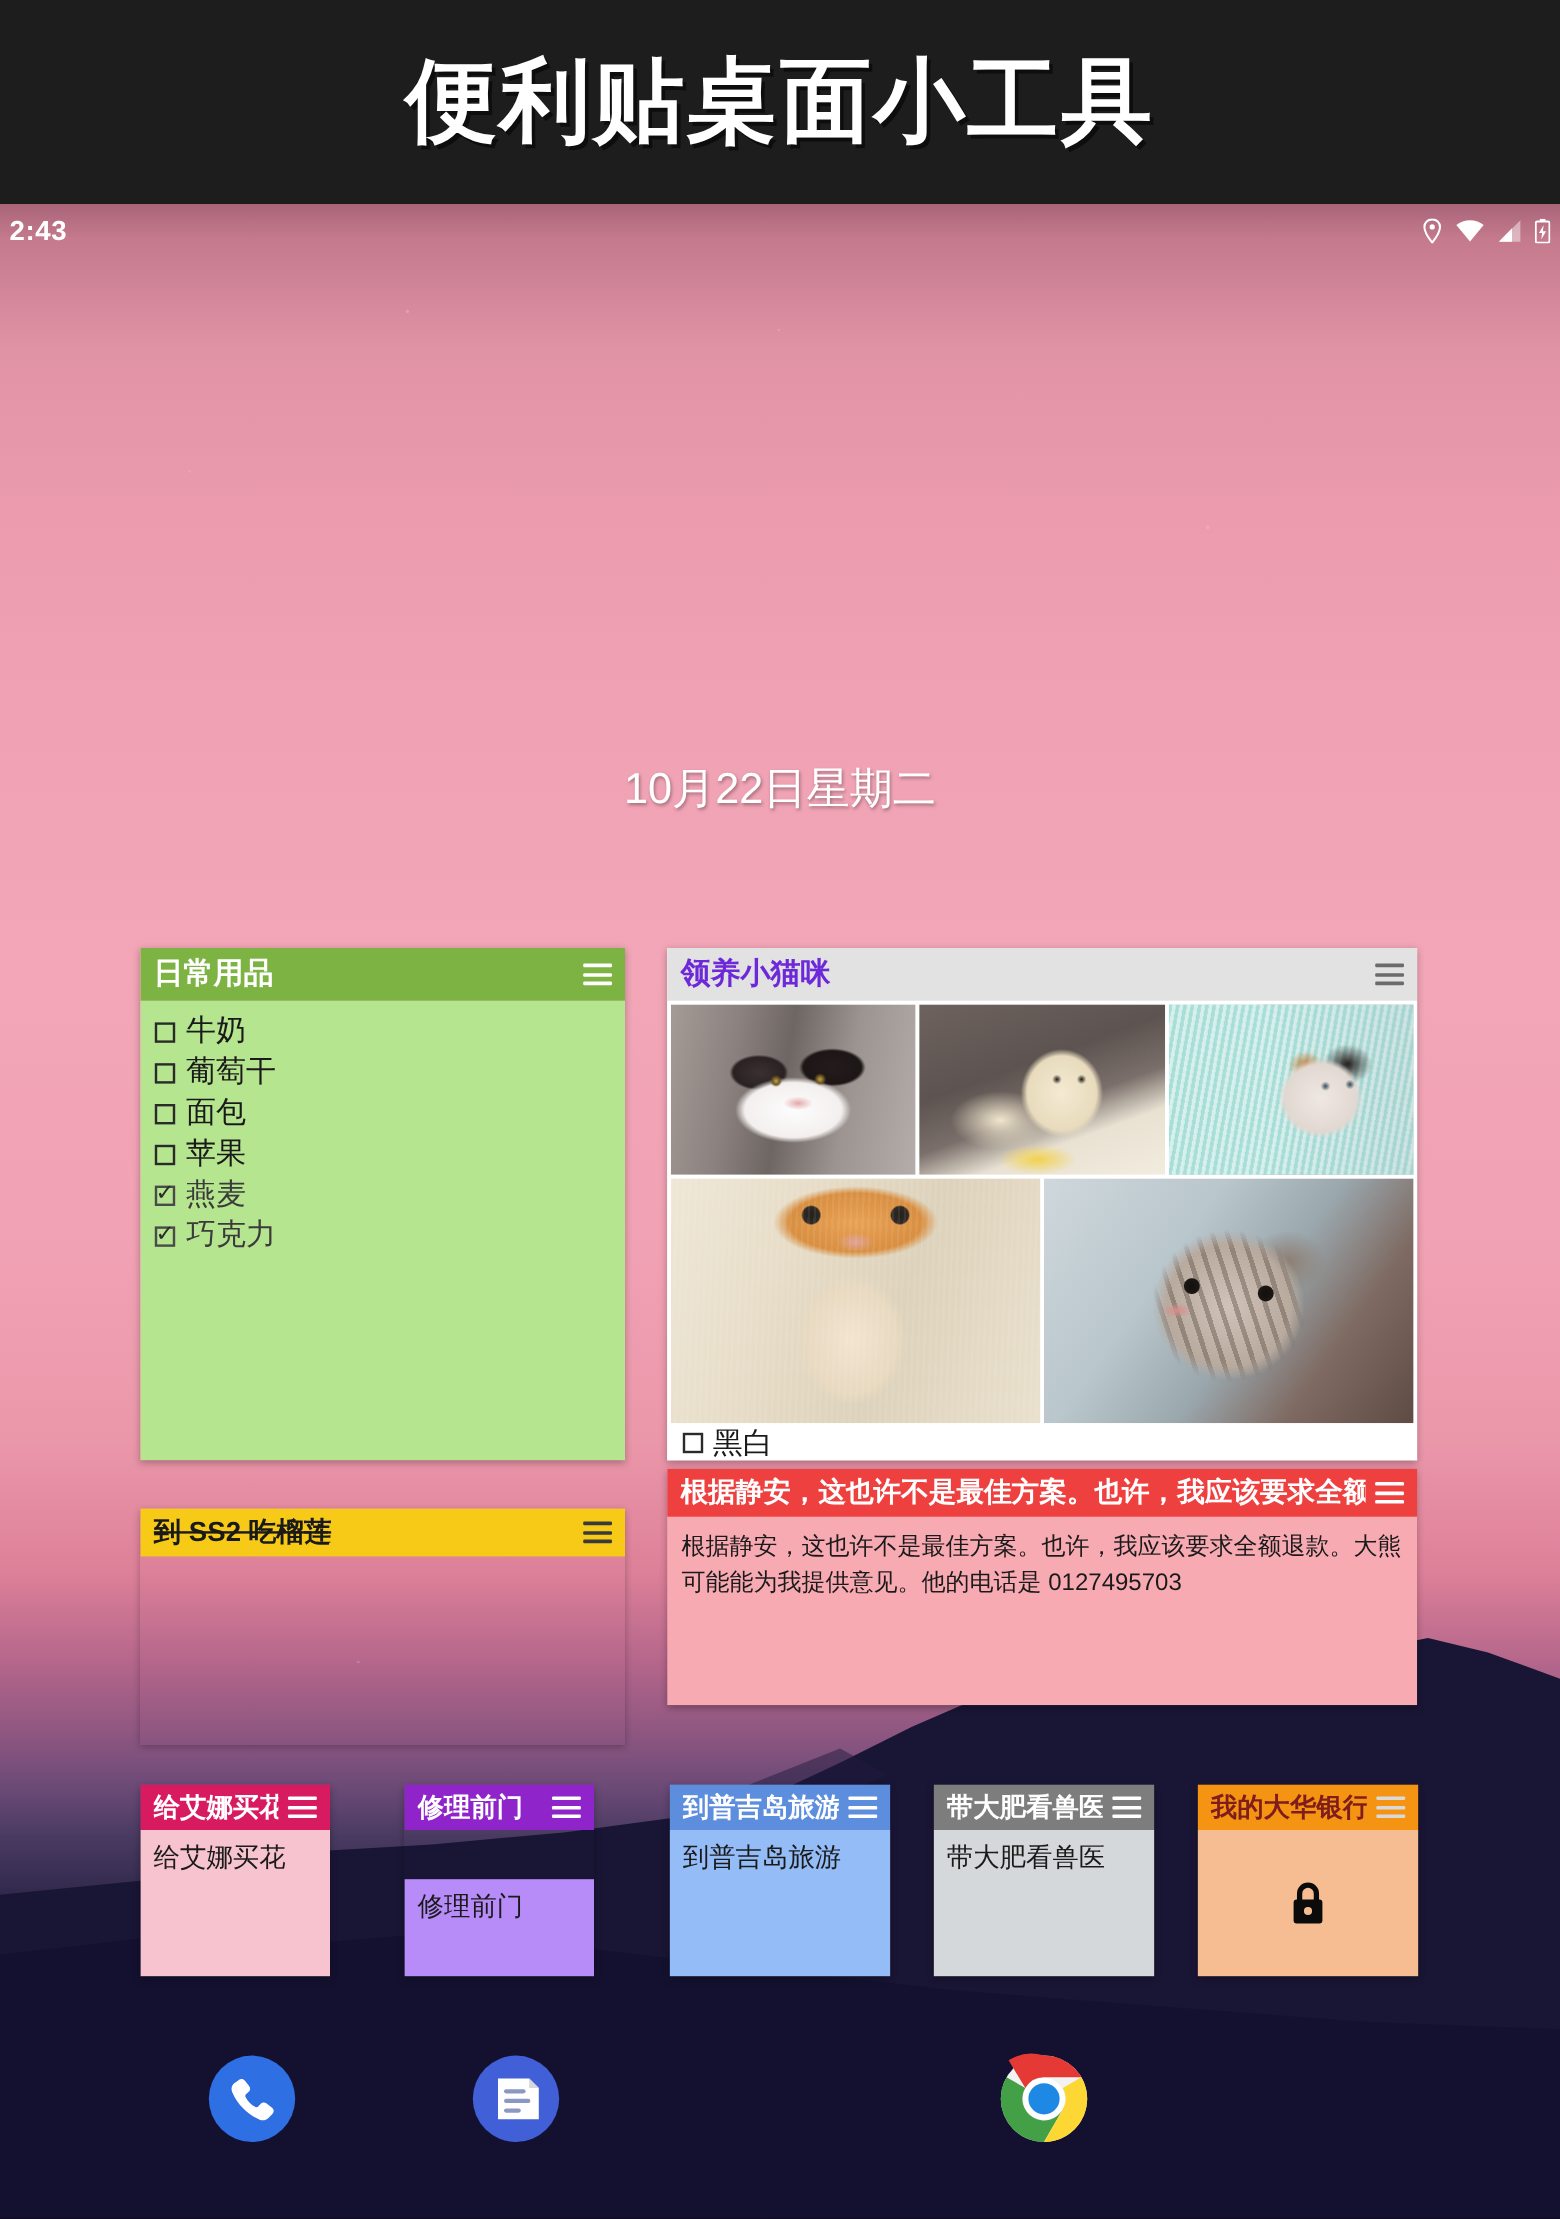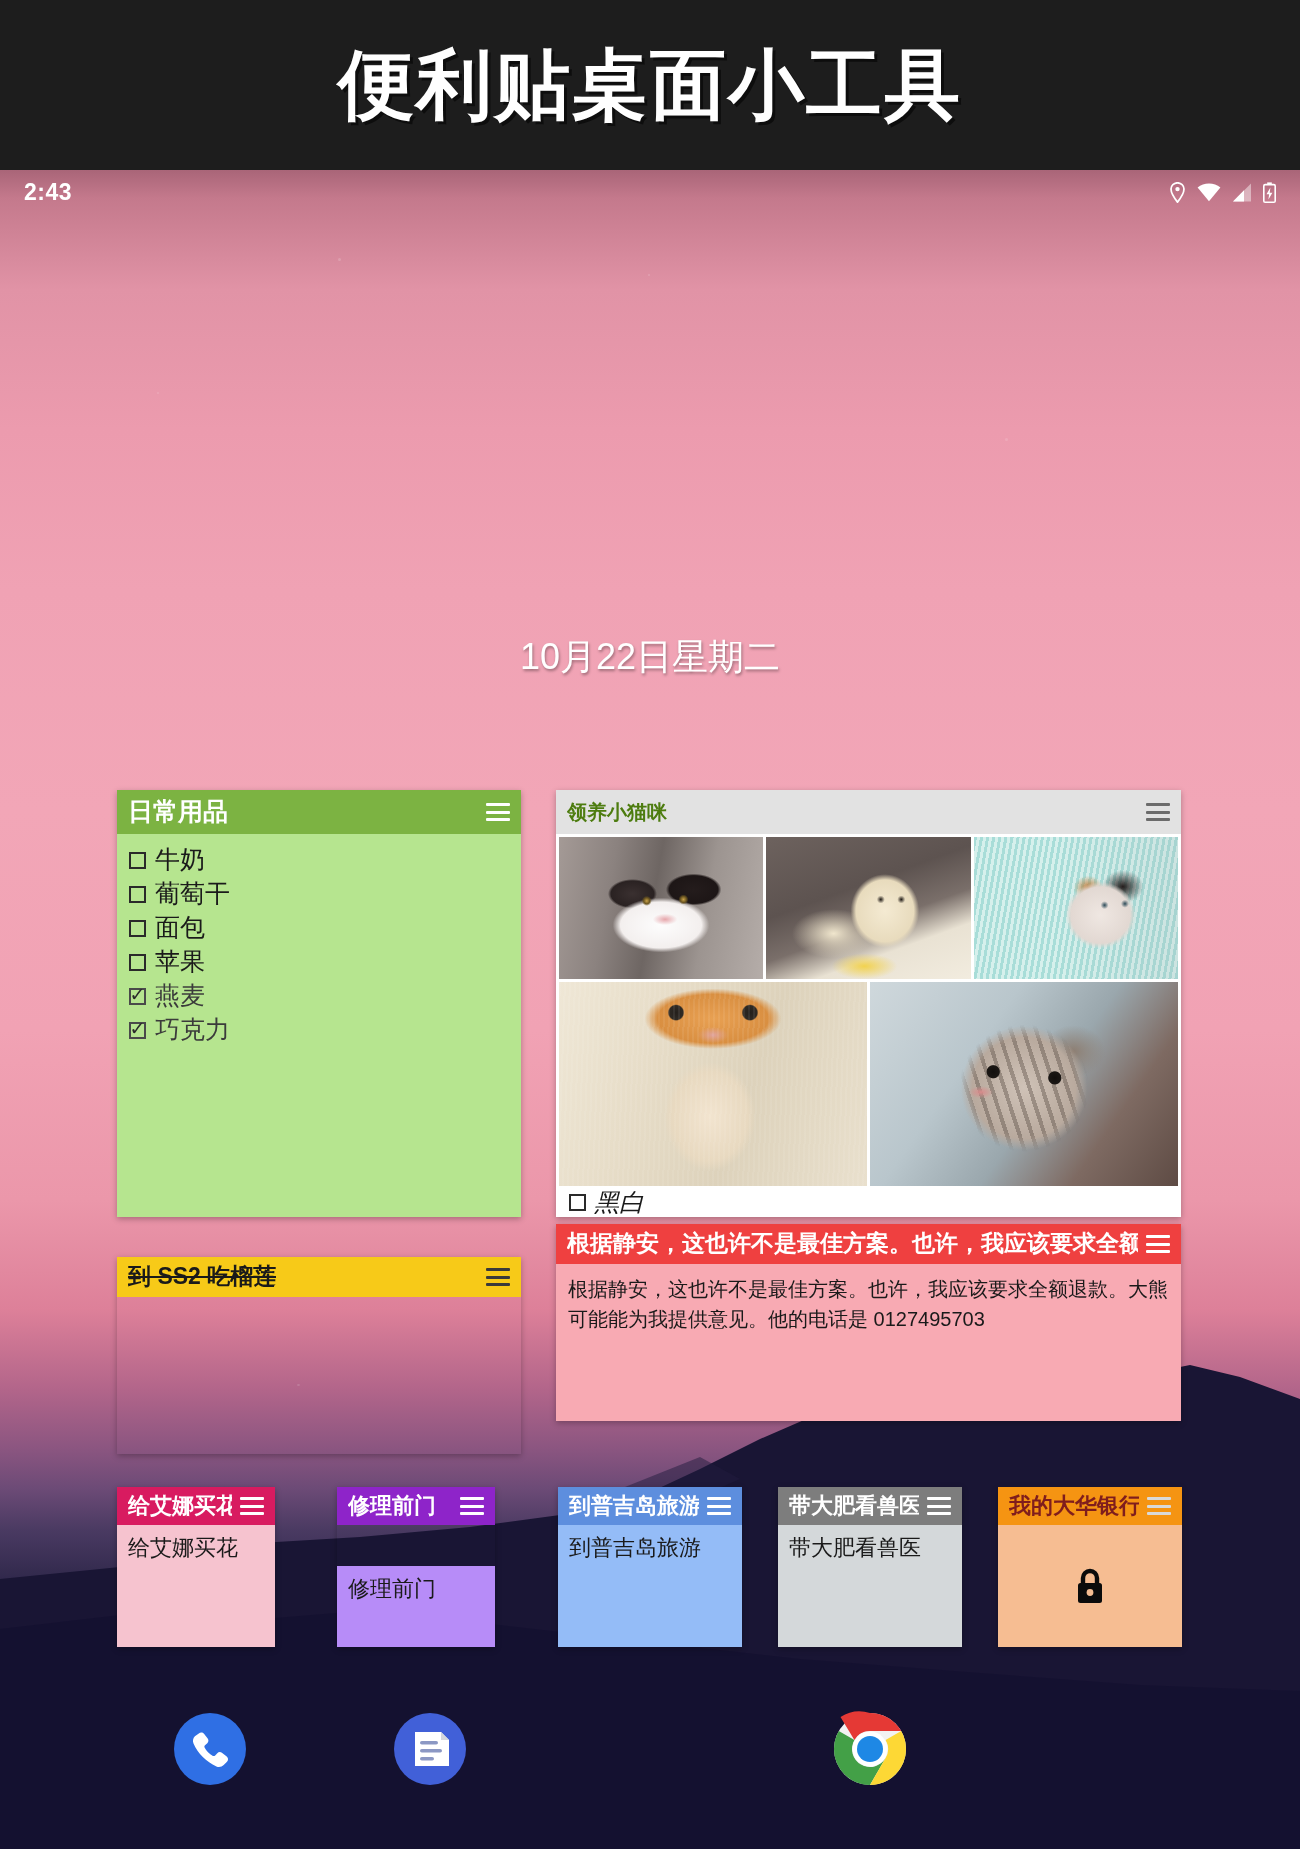--- a/index.html
+++ b/index.html
@@ -55,21 +55,21 @@
   
   .star { position: absolute; background: rgba(255,255,255,0.35); border-radius: 50%; }
 
   
   .mountains { position: absolute; left: 0; bottom: 0; width: 1300px; height: 520px; }
 
   
   .statusbar {
     position: absolute; left: 0; top: 0; width: 1300px; height: 44px;
     display: flex; align-items: center; justify-content: space-between;
-    padding: 0 24px;
+    padding: 0 8px;
     color: #ffffff;
   }
   .status-time { font-size: 23px; font-weight: 700; letter-spacing: 0.5px; }
   .status-icons { display: flex; align-items: center; gap: 11px; }
   .status-icons svg { display: block; }
 
   
   .date-row {
     position: absolute; left: 0; top: 463px; width: 1300px;
     text-align: center;
@@ -121,23 +121,23 @@
     display: inline-flex; align-items: center; justify-content: center;
     flex: 0 0 auto; font-size: 15px; line-height: 1;
   }
   .check-item.done { color: #3b3b3b; }
   .check-item.done .box { border-color: #4a4a4a; }
   .check-item .tick { font-size: 19px; line-height: 1; margin-top: -3px; color: #2a2a2a; }
 
   
   #note-kittens { left: 556px; top: 620px; width: 625px; height: 427px; background: #ffffff; }
   #note-kittens .note-head { height: 44px; background: #e2e2e2; }
-  #note-kittens .note-title { color: #4d7c0f; font-size: 20px; }
+  #note-kittens .note-title { color: #6d28d9; font-size: 25px; }
   #note-kittens .hamburger i { background: #6b6b6b; }
-  #note-kittens .note-body { background: #ffffff; padding: 3px 3px 0 3px; font-style: italic; }
+  #note-kittens .note-body { background: #ffffff; padding: 3px 3px 0 3px; }
   .photo-grid-top { display: flex; gap: 3px; height: 142px; }
   .photo-grid-bot { display: flex; gap: 3px; height: 204px; margin-top: 3px; }
   .photo { overflow: hidden; position: relative; flex: 1 1 0; }
   .photo > div { position: absolute; inset: 0; }
   .kitten-caption {
     display: flex; align-items: center; gap: 8px;
     font-size: 25px; color: #1a1a1a; padding: 5px 10px 0 10px;
     height: 28px; overflow: hidden;
   }
   .kitten-caption .box { width: 17px; height: 17px; border: 2px solid #2a2a2a; flex: 0 0 auto; }

